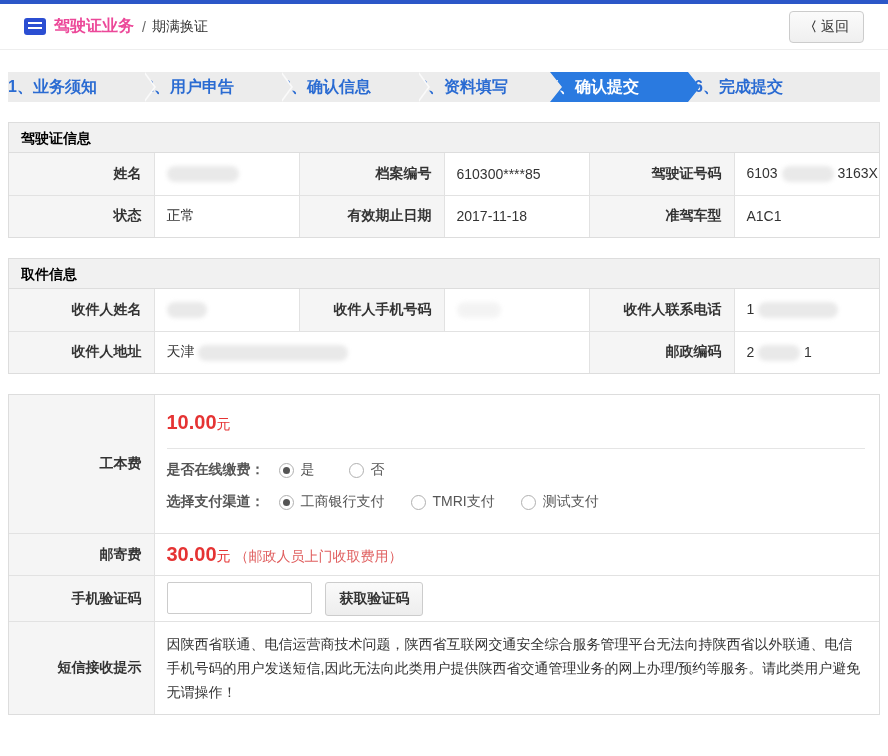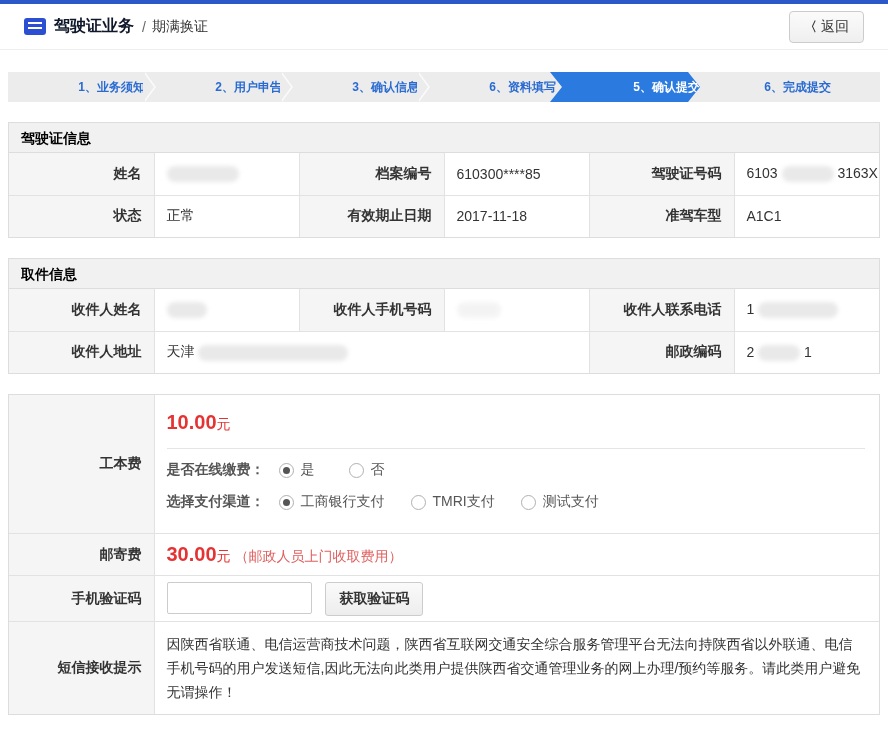--- a/index.html
+++ b/index.html
@@ -5,31 +5,31 @@
   * { margin:0; padding:0; box-sizing:border-box; }
   html,body { width:888px; background:#ffffff; font-family:"Liberation Sans","DejaVu Sans",sans-serif; color:#333; }
   body { min-height:756px; position:relative; font-size:14px; }
 
   
   .topline { height:4px; background:#2b57c8; }
   .header { height:46px; background:#fff; border-bottom:1px solid #eee; display:flex; align-items:center; padding:0 24px; }
   .hd-icon { width:22px; height:17px; background:#2b4ed2; border-radius:3px; margin-right:8px; position:relative; }
   .hd-icon::after { content:""; position:absolute; left:4px; right:4px; top:4px; bottom:4px;
     background:repeating-linear-gradient(to bottom,#fff 0 2px,transparent 2px 5px); }
-  .hd-title { color:#0f172a; font-weight:bold; font-size:16px; }
+  .hd-title { color:#ec4899; font-weight:bold; font-size:16px; }
   .hd-sep { color:#666; margin:0 6px 0 8px; font-size:14px; }
   .hd-sub { color:#333; font-size:14px; }
   .back-btn { margin-left:auto; background:linear-gradient(#fbfbfb,#efefef); border:1px solid #ccc; border-radius:4px;
     padding:6px 14px; font-size:14px; color:#333; cursor:pointer; display:flex; align-items:center; gap:4px; }
   .back-chevron { font-weight:bold; font-size:13px; color:#333; }
 
   
   .steps { margin:22px 8px 0 8px; height:30px; background:#ececec; display:flex; }
-  .step { position:relative; width:137px; display:flex; align-items:center; justify-content:flex-end;
-    color:#2a6bd2; font-weight:bold; font-size:12px; cursor:pointer; }
+  .step { position:relative; width:137px; display:flex; align-items:center; justify-content:flex-start;
+    color:#2a6bd2; font-weight:bold; font-size:16px; cursor:pointer; }
   .step .sep-w { position:absolute; right:-11px; top:0; width:0; height:0; z-index:2;
     border-top:15px solid transparent; border-bottom:15px solid transparent; border-left:11px solid #fafafa; }
   .step .sep-g { position:absolute; right:-9px; top:0; width:0; height:0; z-index:2;
     border-top:15px solid transparent; border-bottom:15px solid transparent; border-left:11px solid #ececec; }
   .step.active { background:#2a7ae0; color:#fff; z-index:3; width:150px; margin:0 -6px;
     clip-path:polygon(0 0, calc(100% - 12px) 0, 100% 50%, calc(100% - 12px) 100%, 0 100%, 12px 50%); }
 
   
   .panel { margin:20px 8px 0 8px; border:1px solid #ddd; background:#fff; }
   .panel-hd { height:30px; line-height:30px; background:#f1f1f1; border-bottom:1px solid #ddd;

